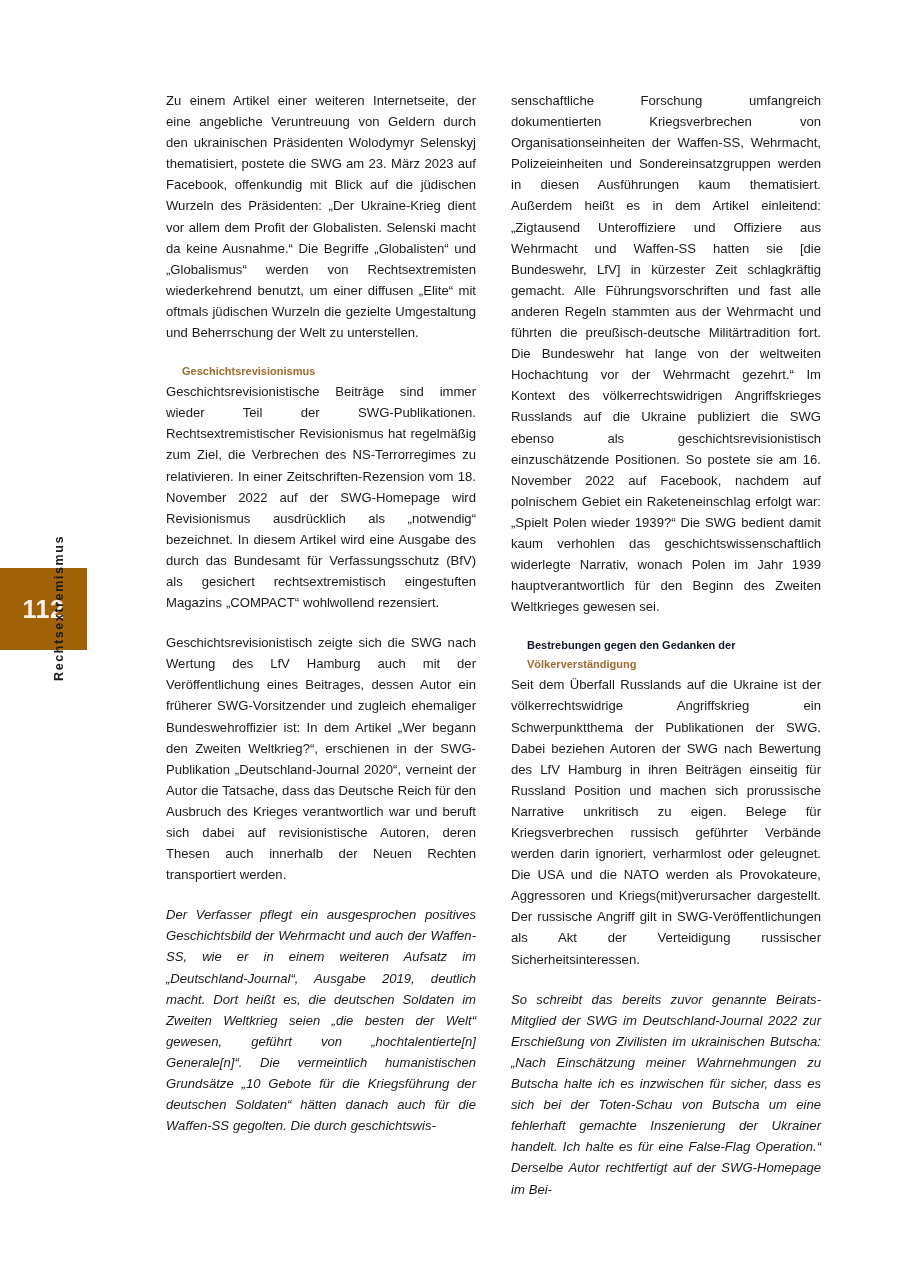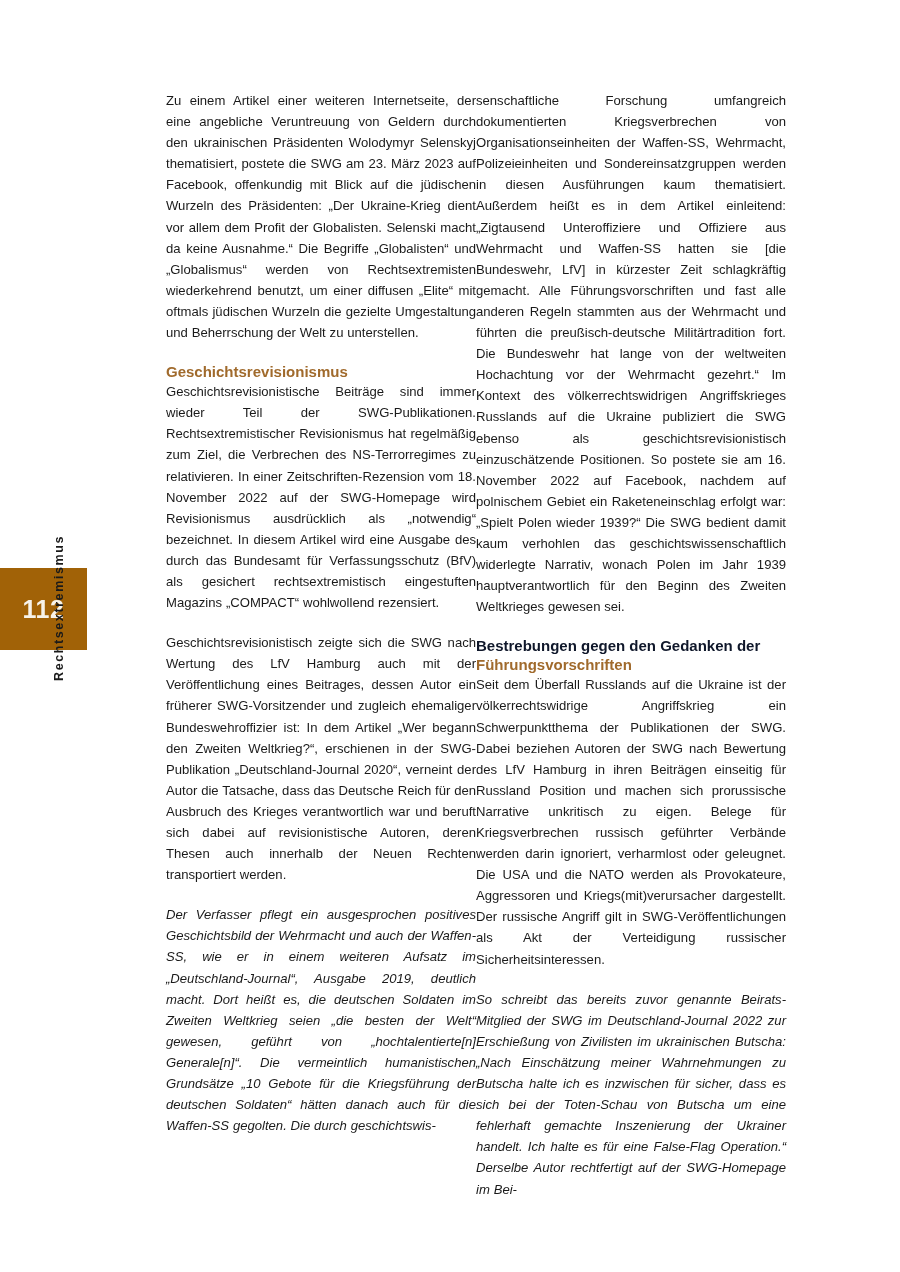--- a/index.html
+++ b/index.html
@@ -57,20 +57,21 @@
   }
 
   
   .columns {
     position: absolute;
     left: 166px;
     top: 90px;
     width: 655px;
     height: 1110px;
     display: flex;
+    gap: 35px;
   }
   .column {
     width: 310px;
     flex: 0 0 310px;
   }
 
   .col-para {
     font-size: 13.1px;
     line-height: 21.1px;
     text-align: justify;
@@ -78,25 +79,25 @@
     margin: 0 0 19px 0;
     hyphens: manual;
     word-spacing: 0.2px;
   }
   .col-para:last-child {
     margin-bottom: 0;
     font-style: italic;
   }
 
   .sub-heading {
-    font-size: 15px;
+    font-size: 11px;
     line-height: 19px;
     font-weight: bold;
     color: #a06a2c;
-    margin: 0 0 0 0;
+    margin: 0 0 0 16px;
     text-align: left;
   }
   .heading-block {
     margin-top: 19px;
   }
 </style>
 </head>
 <body>
 
 <div class="page">
@@ -120,21 +121,21 @@
       <p class="col-para">Geschichtsrevisionistisch zeigte sich die SWG nach Wertung des LfV Hamburg auch mit der Veröffentlichung eines Beitrages, dessen Autor ein früherer SWG-Vorsitzender und zugleich ehemaliger Bundeswehroffizier ist: In dem Artikel „Wer begann den Zweiten Weltkrieg?“, erschienen in der SWG-Publikation „Deutschland-Journal 2020“, verneint der Autor die Tatsache, dass das Deutsche Reich für den Ausbruch des Krieges verantwortlich war und beruft sich dabei auf revisionistische Autoren, deren Thesen auch innerhalb der Neuen Rechten transportiert werden.</p>
 
       <p class="col-para">Der Verfasser pflegt ein ausgesprochen positives Geschichtsbild der Wehrmacht und auch der Waffen-SS, wie er in einem weiteren Aufsatz im „Deutschland-Journal“, Ausgabe 2019, deutlich macht. Dort heißt es, die deutschen Soldaten im Zweiten Weltkrieg seien „die besten der Welt“ gewesen, geführt von „hochtalentierte[n] Generale[n]“. Die vermeintlich humanistischen Grundsätze „10 Gebote für die Kriegsführung der deutschen Soldaten“ hätten danach auch für die Waffen-SS gegolten. Die durch geschichtswis-</p>
     </div>
 
     <div class="column">
       <p class="col-para">senschaftliche Forschung umfangreich dokumentierten Kriegsverbrechen von Organisationseinheiten der Waffen-SS, Wehrmacht, Polizeieinheiten und Sondereinsatzgruppen werden in diesen Ausführungen kaum thematisiert. Außerdem heißt es in dem Artikel einleitend: „Zigtausend Unteroffiziere und Offiziere aus Wehrmacht und Waffen-SS hatten sie [die Bundeswehr, LfV] in kürzester Zeit schlagkräftig gemacht. Alle Führungsvorschriften und fast alle anderen Regeln stammten aus der Wehrmacht und führten die preußisch-deutsche Militärtradition fort. Die Bundeswehr hat lange von der weltweiten Hochachtung vor der Wehrmacht gezehrt.“ Im Kontext des völkerrechtswidrigen Angriffskrieges Russlands auf die Ukraine publiziert die SWG ebenso als geschichtsrevisionistisch einzuschätzende Positionen. So postete sie am 16. November 2022 auf Facebook, nachdem auf polnischem Gebiet ein Raketeneinschlag erfolgt war: „Spielt Polen wieder 1939?“ Die SWG bedient damit kaum verhohlen das geschichtswissenschaftlich widerlegte Narrativ, wonach Polen im Jahr 1939 hauptverantwortlich für den Beginn des Zweiten Weltkrieges gewesen sei.</p>
 
       <div class="heading-block">
         <div class="sub-heading" style="color: #0f172a;">Bestrebungen gegen den Gedanken der</div>
-        <div class="sub-heading" style="color: rgb(160, 106, 44);">Führungsvorschriften</div>
+        <div class="sub-heading" style="color: rgb(160, 106, 44);">Völkerverständigung</div>
       </div>
       <p class="col-para">Seit dem Überfall Russlands auf die Ukraine ist der völkerrechtswidrige Angriffskrieg ein Schwerpunktthema der Publikationen der SWG. Dabei beziehen Autoren der SWG nach Bewertung des LfV Hamburg in ihren Beiträgen einseitig für Russland Position und machen sich prorussische Narrative unkritisch zu eigen. Belege für Kriegsverbrechen russisch geführter Verbände werden darin ignoriert, verharmlost oder geleugnet. Die USA und die NATO werden als Provokateure, Aggressoren und Kriegs(mit)verursacher dargestellt. Der russische Angriff gilt in SWG-Veröffentlichungen als Akt der Verteidigung russischer Sicherheitsinteressen.</p>
 
       <p class="col-para">So schreibt das bereits zuvor genannte Beirats-Mitglied der SWG im Deutschland-Journal 2022 zur Erschießung von Zivilisten im ukrainischen Butscha: „Nach Einschätzung meiner Wahrnehmungen zu Butscha halte ich es inzwischen für sicher, dass es sich bei der Toten-Schau von Butscha um eine fehlerhaft gemachte Inszenierung der Ukrainer handelt. Ich halte es für eine False-Flag Operation.“ Derselbe Autor rechtfertigt auf der SWG-Homepage im Bei-</p>
     </div>
 
   </div>
 </div>
 
 </body></html>

